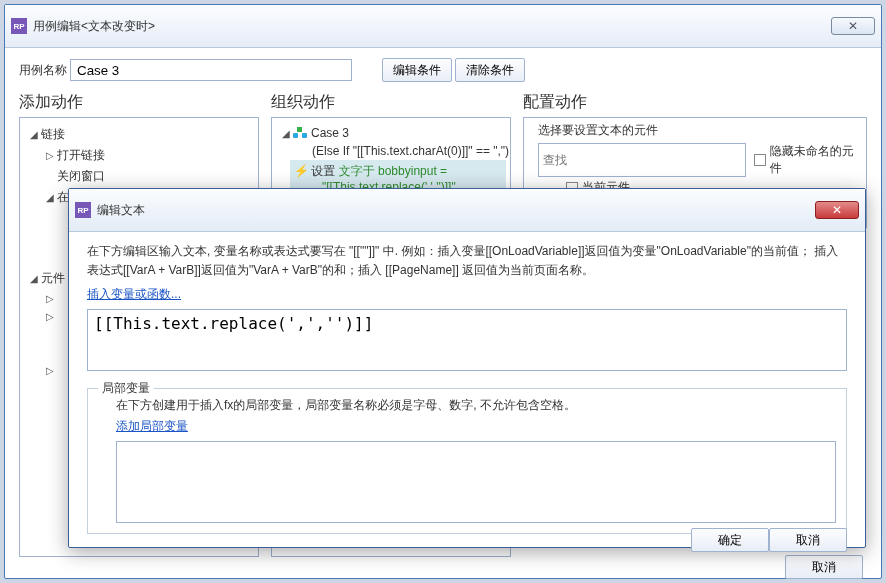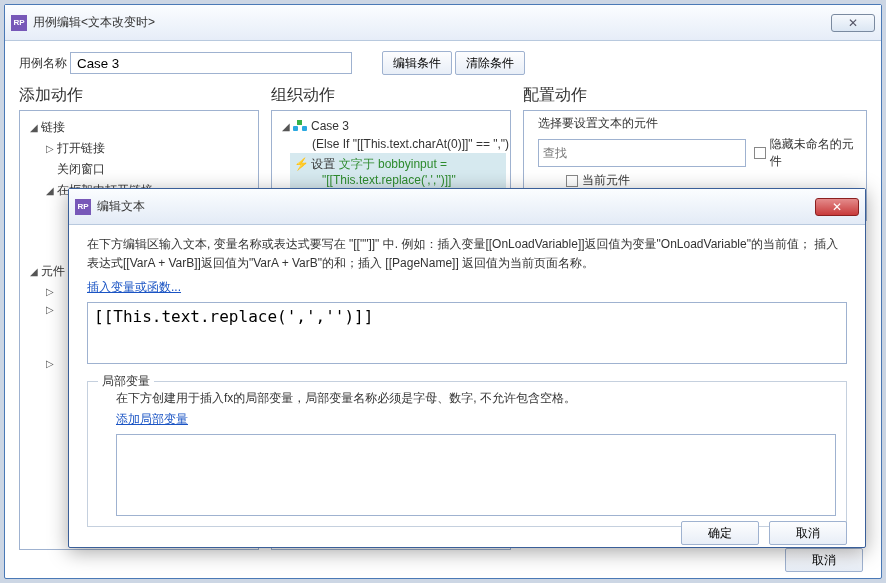--- a/index.html
+++ b/index.html
@@ -2,21 +2,21 @@
 <html><head>
 <meta charset="utf-8">
 <style>
   * { box-sizing: border-box; font-family: "Microsoft YaHei", "SimSun", Tahoma, sans-serif; }
   html, body { margin:0; padding:0; width:886px; height:583px; overflow:hidden; background:#ccd6e4; }
   .window {
     position:absolute; left:4px; top:4px; width:878px; height:575px;
     background:#fff; border:1px solid #4a79b6; border-radius:2px;
   }
   .titlebar {
-    height:36px; background:linear-gradient(#fbfdff,#e6edf8);
+    height:43px; background:linear-gradient(#fbfdff,#e6edf8);
     border-bottom:1px solid #b8c9de; display:flex; align-items:center;
     padding:0 6px; font-size:12px; color:#333;
   }
   .rp-icon {
     width:16px; height:16px; background:#7758b8; margin-right:6px;
     display:inline-flex; align-items:center; justify-content:center;
     color:#fff; font-size:8px; font-weight:bold;
   }
   .titlebar .spacer{flex:1;}
   .win-close {
@@ -57,21 +57,21 @@
   .org-icon::before, .org-icon::after {
     content:""; position:absolute; width:5px; height:5px; border-radius:1px;
   }
   .org-icon::before { left:0; top:6px; background:#2aa8e0; }
   .org-icon::after { right:0; top:6px; background:#2aa8e0; }
   .org-icon .top { position:absolute; left:4px; top:0; width:5px; height:5px; background:#36b24a;}
   .bolt { color:#e3a21a; font-size:12px; display:inline-block; width:14px; text-align:center;}
   .setstmt { background:#d6e9ef; padding:2px 4px; margin-left:-2px; }
   .green { color:#2e8b2e; }
   .right-top { border:1px solid #9fb2d0; padding:4px 6px 8px 14px; background:#fff;}
-  .search-box { width:220px; height:28px; border:1px solid #9fb2d0; padding:1px 4px; color:#888; font-size:12px;}
+  .search-box { width:220px; height:34px; border:1px solid #9fb2d0; padding:1px 4px; color:#888; font-size:12px;}
   .chk { display:inline-block; width:12px; height:12px; border:1px solid #888; vertical-align:middle; margin-right:4px;}
   .opt-row { font-size:12px; padding:2px 0 2px 28px; display:flex; align-items:center;}
   .hidden-partial {
     position:absolute; right:18px; top:252px; font-size:12px; color:#2e8b2e;
     font-family:Consolas,monospace;
   }
   .bottom-fx {
     position:absolute; right:18px; bottom:50px; display:flex; align-items:center; gap:4px;
   }
   .fx-input { height:22px; width:28px; border:1px solid #9fb2d0; padding:2px 4px;}
@@ -94,21 +94,21 @@
   }
   .fieldset {
     border:1px solid #c5d0de; padding:8px 10px 10px 28px; position:relative; margin-top:14px;
   }
   .fieldset .legend {
     position:absolute; top:-9px; left:10px; background:#fff; padding:0 4px; font-size:12px;
   }
   .localvars-box {
     width:100%; height:82px; border:1px solid #9fb2d0; margin-top:6px; background:#fff;
   }
-  .modal-btns { position:absolute; right:18px; bottom:10px; display:flex; gap:10px; }
+  .modal-btns { position:absolute; right:18px; bottom:10px; display:flex; }
 </style>
 </head>
 <body>
 
 <div class="window">
   <div class="titlebar">
     <span class="rp-icon">RP</span>
     <span>用例编辑&lt;文本改变时&gt;</span>
     <span class="spacer"></span>
     <span class="win-close">✕</span>

